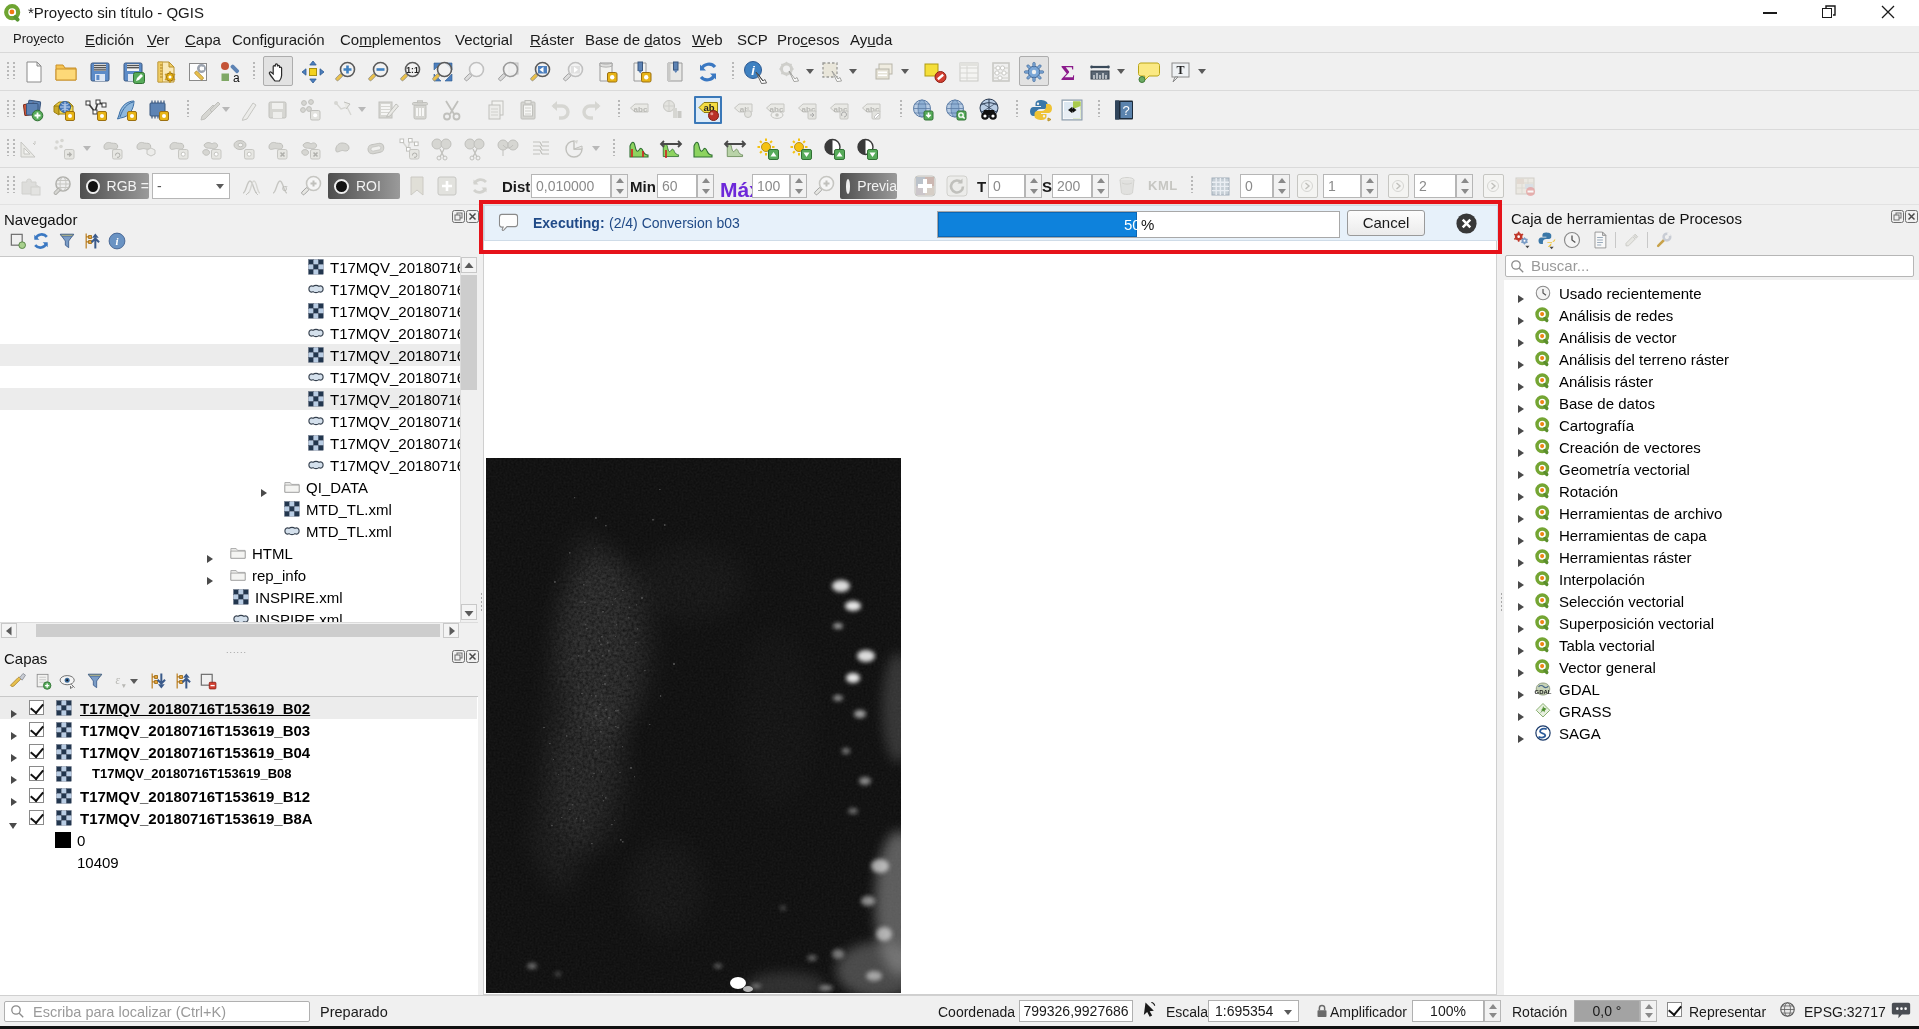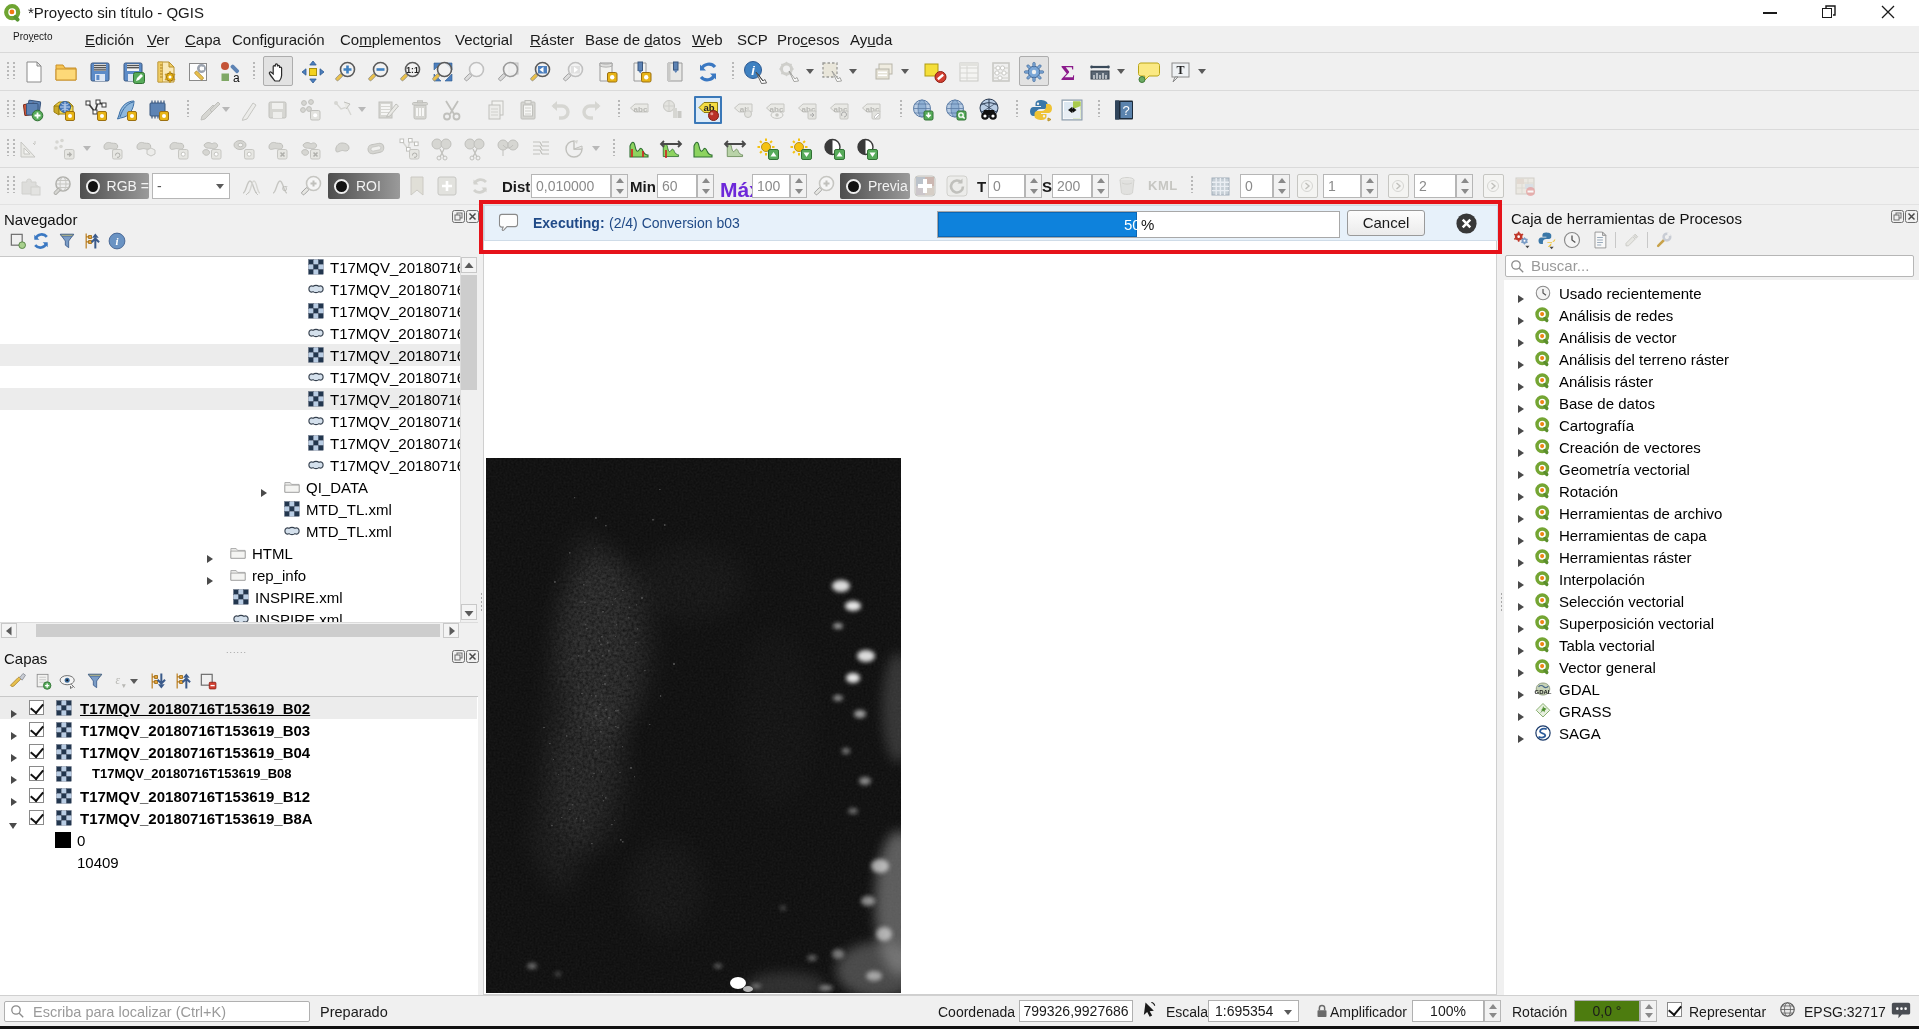--- a/index.html
+++ b/index.html
@@ -37,21 +37,21 @@
     </svg></span>
 <span class="abs" style="left:28px;top:4px;white-space:nowrap;font-size:15px;color:#1a1a1a;">*Proyecto sin título - QGIS</span>
 <div class="abs" style="left:1763px;top:12px;width:14px;height:2px;background:#1a1a1a;"></div>
 <div class="abs" style="left:1822px;top:8px;width:10px;height:10px;border:1.4px solid #1a1a1a;background:#fff;"></div>
 <svg class="abs" style="left:1824.5px;top:4.5px;" width="11" height="11" viewBox="0 0 11 11">
     <path d="M1 3V1h9v9H8" fill="none" stroke="#1a1a1a" stroke-width="1.4"></path>
   </svg>
 <svg class="abs" style="left:1880px;top:4px;" width="16" height="16" viewBox="0 0 16 16">
     <path d="M2 2l12 12M14 2L2 14" stroke="#1a1a1a" stroke-width="1.3"></path>
   </svg>
-<span class="abs" style="left:13px;top:31px;white-space:nowrap;font-size:10px;color:#1a1a1a;">Pro<u>y</u>ecto</span>
+<span class="abs" style="left:13px;top:31px;white-space:nowrap;font-size:13px;color:#1a1a1a;">Pro<u>y</u>ecto</span>
 <span class="abs" style="left:85px;top:31px;white-space:nowrap;font-size:15px;color:#1a1a1a;"><u>E</u>dición</span>
 <span class="abs" style="left:147px;top:31px;white-space:nowrap;font-size:15px;color:#1a1a1a;"><u>V</u>er</span>
 <span class="abs" style="left:185px;top:31px;white-space:nowrap;font-size:15px;color:#1a1a1a;"><u>C</u>apa</span>
 <span class="abs" style="left:232px;top:31px;white-space:nowrap;font-size:15px;color:#1a1a1a;">Conf<u>i</u>guración</span>
 <span class="abs" style="left:340px;top:31px;white-space:nowrap;font-size:15px;color:#1a1a1a;">Co<u>m</u>plementos</span>
 <span class="abs" style="left:455px;top:31px;white-space:nowrap;font-size:15px;color:#1a1a1a;">Vect<u>o</u>rial</span>
 <span class="abs" style="left:530px;top:31px;white-space:nowrap;font-size:15px;color:#1a1a1a;"><u>R</u>áster</span>
 <span class="abs" style="left:585px;top:31px;white-space:nowrap;font-size:15px;color:#1a1a1a;">Base de <u>d</u>atos</span>
 <span class="abs" style="left:692px;top:31px;white-space:nowrap;font-size:15px;color:#1a1a1a;"><u>W</u>eb</span>
 <span class="abs" style="left:737px;top:31px;white-space:nowrap;font-size:15px;color:#1a1a1a;">SCP</span>
@@ -752,21 +752,21 @@
 <span class="abs" style="left:720px;top:178px;white-space:nowrap;font-weight:bold;font-size:21px;color:#6d28d9;">Máx</span>
 <span class="inputbox" style="left:752px;top:174px;width:38px;height:24px;">100</span>
 <span class="spin" style="left:790px;top:174px;height:24px;"></span>
 <span class="ic" style="left:813px;top:174px;width:24px;height:24px;"><svg width="24" height="24" viewBox="0 0 24 24">
       <g opacity="1">
         <rect x="2" y="16" width="8" height="3.4" rx="1.2" transform="rotate(-45 5 18.5)" fill="#e6e6e2" stroke="#8a8a8a" stroke-width=".7"></rect>
         <circle cx="13.5" cy="9.5" r="7" fill="#f6f6f6" fill-opacity=".85" stroke="#c6c6c2" stroke-width="1.6"></circle>
         <path d="M13.5 6.5v6M10.5 9.5h6" stroke="#c0c0bc" stroke-width="2"></path>
       </g>
     </svg></span>
-<span class="pill" style="left:840px;top:173px;width:70px;"><span class="pillc"></span>Previa</span>
+<span class="pill" style="left:840px;top:173px;width:57px;"><span class="pillc"></span>Previa</span>
 <span class="ic" style="left:913px;top:174px;width:24px;height:24px;"><svg width="24" height="24" viewBox="0 0 24 24">
       <rect x="2" y="2" width="20" height="20" rx="3" fill="#e8e4e0" stroke="#c6c6c2"></rect>
       <rect x="3" y="3" width="9" height="9" fill="#a8b4c0" opacity=".7"></rect>
       <rect x="12" y="3" width="9" height="9" fill="#c0a49c" opacity=".7"></rect>
       <rect x="3" y="12" width="9" height="9" fill="#b0a8b4" opacity=".5"></rect>
       <rect x="12" y="12" width="9" height="9" fill="#c4b8ac" opacity=".5"></rect>
       <path d="M12 5v14M5 12h14" stroke="#fff" stroke-width="4"></path>
     </svg></span>
 <span class="ic" style="left:945px;top:174px;width:24px;height:24px;"><svg width="24" height="24" viewBox="0 0 24 24">
       <rect x="2" y="2" width="20" height="20" rx="3" fill="#ececea" stroke="#d0d0cc"></rect>
@@ -1566,21 +1566,21 @@
 <span class="abs" style="left:1166px;top:1004px;white-space:nowrap;font-size:14px;color:#1a1a1a;">Escala</span>
 <div class="abs" style="left:1208px;top:1000px;width:91px;height:22px;background:#fff;border:1px solid #b0b0b0;font-size:15px;color:#1a1a1a;display:flex;align-items:center;padding-left:6px;font-size:14px;">1:695354<span class="abs" style="right:6px;top:9px;width:0;height:0;border-left:4px solid transparent;border-right:4px solid transparent;border-top:5px solid #5a5a5a;"></span></div>
 <span class="abs" style="left:1313px;top:1002px;"><svg width="18" height="18" viewBox="0 0 24 24">
       <rect x="6" y="11" width="12" height="9" rx="1" fill="#6a6a6a"></rect>
       <path d="M8.5 11V8a3.5 3.5 0 0 1 7 0v3" fill="none" stroke="#6a6a6a" stroke-width="2"></path>
     </svg></span>
 <span class="abs" style="left:1330px;top:1004px;white-space:nowrap;font-size:14px;color:#1a1a1a;">Amplificador</span>
 <div class="abs" style="left:1412px;top:1000px;width:72px;height:22px;background:#fff;border:1px solid #b0b0b0;font-size:14px;color:#1a1a1a;display:flex;align-items:center;justify-content:center;">100%</div>
 <span class="spin" style="left:1484px;top:1000px;height:22px;"></span>
 <span class="abs" style="left:1512px;top:1004px;white-space:nowrap;font-size:14px;color:#1a1a1a;">Rotación</span>
-<div class="abs" style="left:1574px;top:1000px;width:66px;height:22px;background:#4d7c0f;border:1px solid #b0b0b0;font-size:14px;color:#1a1a1a;display:flex;align-items:center;justify-content:center;">0,0 °</div>
+<div class="abs" style="left:1574px;top:1000px;width:66px;height:22px;background:#a3a3a3;border:1px solid #b0b0b0;font-size:14px;color:#1a1a1a;display:flex;align-items:center;justify-content:center;">0,0 °</div>
 <span class="spin" style="left:1640px;top:1000px;height:22px;"></span>
 <span class="cbx" style="left:1667px;top:1002px;"></span>
 <span class="abs" style="left:1689px;top:1004px;white-space:nowrap;font-size:14px;color:#1a1a1a;">Representar</span>
 <span class="abs" style="left:1778px;top:1000px;"><svg width="19" height="19" viewBox="0 0 24 24">
       <circle cx="12" cy="12" r="8.5" fill="#e8e8e8" stroke="#5a5a5a" stroke-width="1.4"></circle>
       <ellipse cx="12" cy="12" rx="3.8" ry="8.5" fill="none" stroke="#5a5a5a"></ellipse>
       <path d="M3.5 12h17M5 7.5h14M5 16.5h14" stroke="#5a5a5a" fill="none"></path>
     </svg></span>
 <span class="abs" style="left:1804px;top:1004px;white-space:nowrap;font-size:14px;color:#1a1a1a;">EPSG:32717</span>
 <span class="abs" style="left:1890px;top:999px;"><svg width="22" height="22" viewBox="0 0 24 24">

